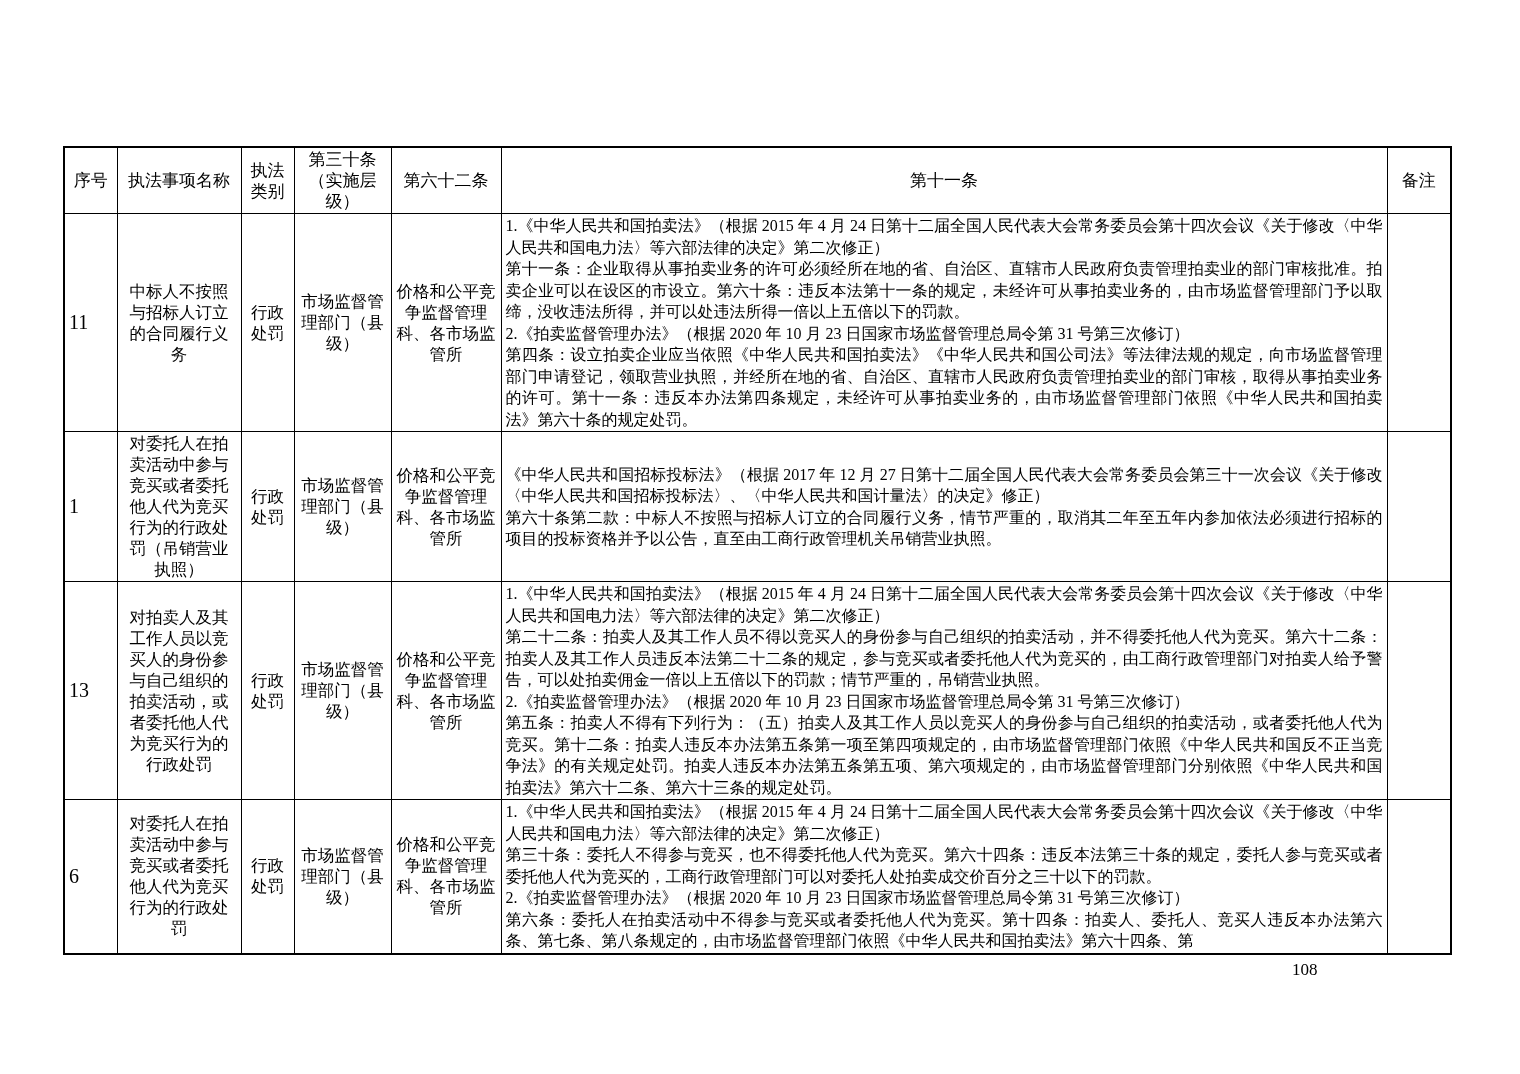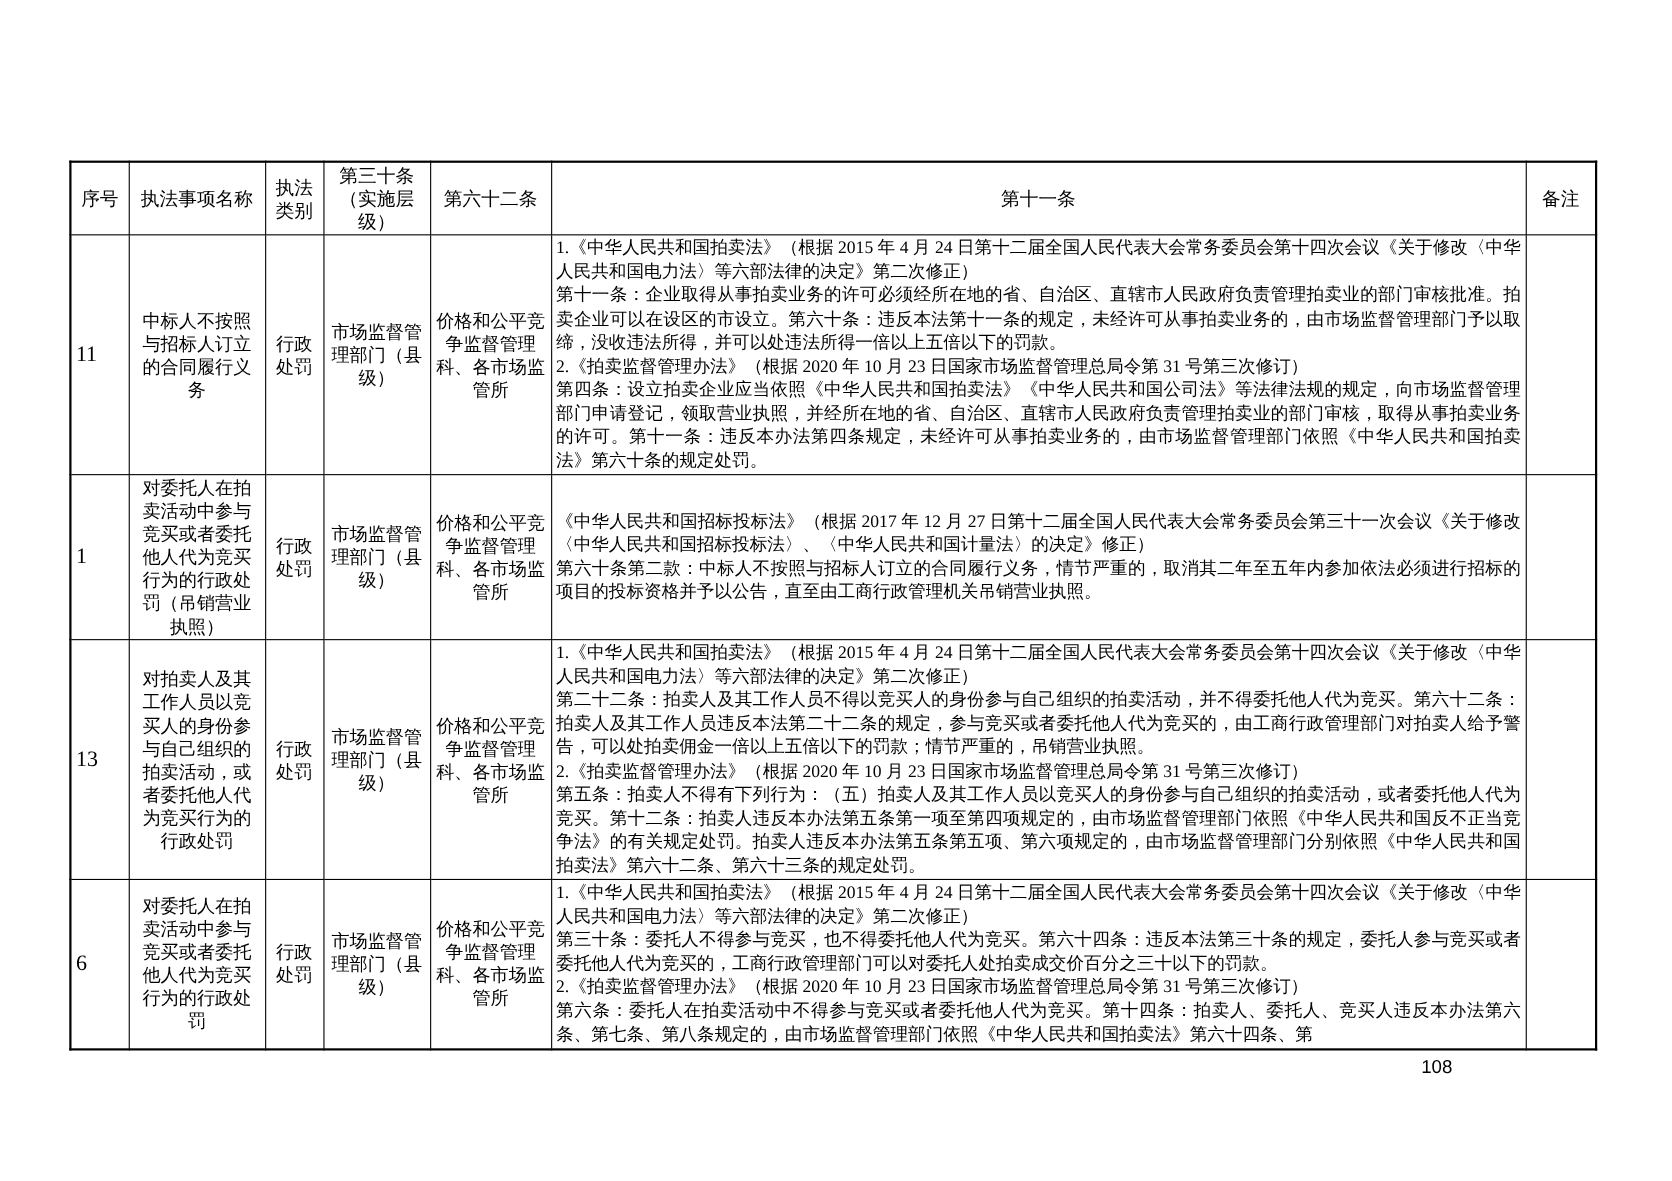--- a/index.html
+++ b/index.html
@@ -55,21 +55,21 @@
     white-space: pre-wrap;
   }
   td.c-note {
     font-size: 15px;
   }
   .page-number {
     position: absolute;
     left: 1292px;
     top: 960px;
     font-size: 17px;
-    font-family: Liberation Sans, sans-serif;
+    font-family: Liberation Serif, serif;
     text-align: center;
   }
 </style>
 </head>
 <body>
 
 <div class="page">
 
   <table class="enf">
     <colgroup>

